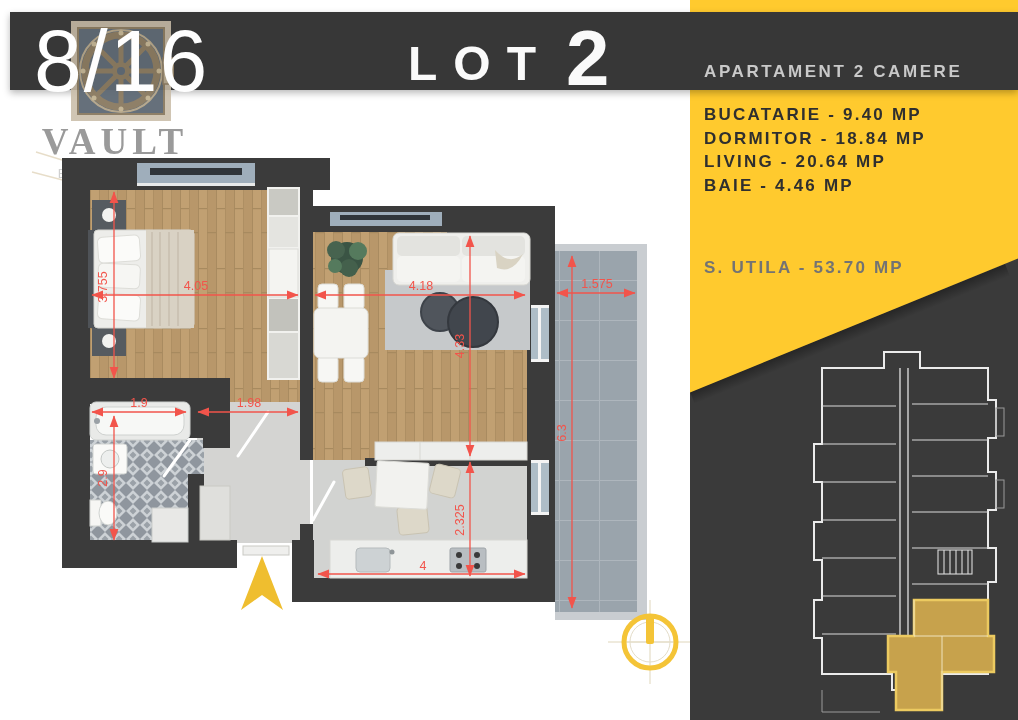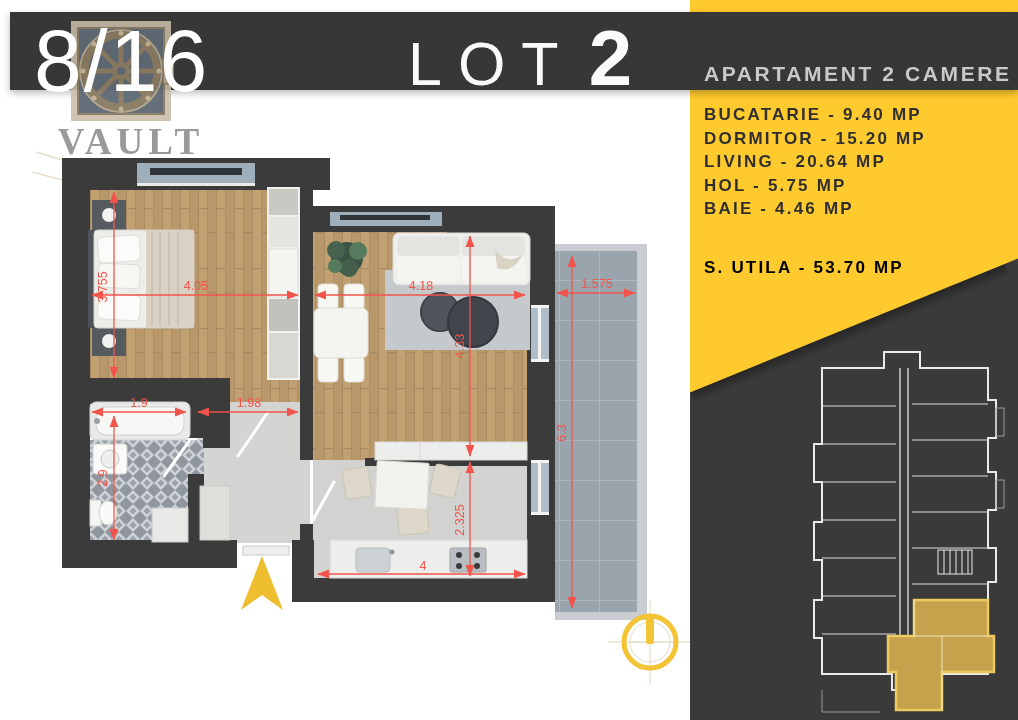--- a/index.html
+++ b/index.html
@@ -7,44 +7,44 @@
          font-family:"Liberation Sans",sans-serif;}
   .abs{position:absolute;}
 
   
   .topbar{left:10px;top:12px;width:1008px;height:78px;background:#373737;z-index:5;
           box-shadow:0 3px 7px rgba(0,0,0,.28);}
   .unitnum{left:34px;top:16px;z-index:7;color:#fefefe;font-size:86px;line-height:88px;
            font-weight:400;letter-spacing:2px;transform:scaleY(1.02);}
   .vaultlogo{left:68px;top:16px;z-index:6;opacity:.95;}
   .lotwrap{left:408px;top:12px;height:82px;z-index:6;display:flex;align-items:flex-end;color:#fafafa;}
-  .lotword{font-size:61px;line-height:60px;letter-spacing:16px;font-weight:400;}
+  .lotword{font-size:48px;line-height:60px;letter-spacing:16px;font-weight:700;}
   .lotnum{font-size:78px;line-height:72px;font-weight:700;margin-left:14px;}
-  .subtitle{left:704px;top:62px;z-index:6;color:#c9c9c9;font-size:21px;font-weight:700;
+  .subtitle{left:704px;top:62px;z-index:6;color:#c9c9c9;font-size:17px;font-weight:700;
             letter-spacing:2.6px;white-space:nowrap;}
 
   
-  .brand{left:26px;top:120px;width:210px;text-align:center;z-index:1;}
+  .brand{left:10px;top:120px;width:210px;text-align:center;z-index:1;}
   .brandname{font-family:"Liberation Serif",serif;font-size:37px;font-weight:700;
              letter-spacing:5px;color:#9a9a9a;}
   .brandtag{font-family:"Liberation Sans",sans-serif;font-size:13px;letter-spacing:11px;
             color:#cfcfcf;margin-top:3px;}
 
   
   .rightbg{left:690px;top:0;width:328px;height:720px;background:#3a3a3a;z-index:1;}
   .diagshadow{left:690px;top:392px;width:340px;height:13px;z-index:3;
               background:linear-gradient(to bottom,rgba(0,0,0,.35),rgba(0,0,0,0));
               transform:rotate(-22.1deg);transform-origin:0 0;}
   .yellowpanel{left:690px;top:0;width:328px;height:470px;background:#FFCA2E;z-index:4;
                clip-path:polygon(0 0,100% 0,100% 55%,0 83.5%);}
   .roomlist{left:704px;top:103px;z-index:5;list-style:none;margin:0;padding:0;
             font-size:17px;font-weight:700;letter-spacing:2.2px;color:#2f2f2f;}
   .roomlist li{line-height:23.5px;white-space:nowrap;}
   .totallist{left:704px;top:256px;z-index:5;list-style:none;margin:0;padding:0;
-             font-size:17px;font-weight:700;letter-spacing:2.2px;color:#000000;}
+             font-size:17px;font-weight:700;letter-spacing:2.2px;color:#737373;}
   .totallist li{line-height:24px;white-space:nowrap;}
 
   .miniplan{left:792px;top:342px;z-index:2;}
   .plan{left:30px;top:140px;z-index:2;}
 
   .dim{font-family:"Liberation Sans",sans-serif;font-size:12.5px;font-weight:500;fill:#F2544B;}
 </style>
 </head>
 <body>
 
@@ -73,23 +73,22 @@
     </g>
     <g>
       <path d="M122,258 H196 V294 H202 V330 H150 V368 H104 V330 H96 V294 H122 Z" fill="#C7A24C" stroke="#ECCA60" stroke-width="2.5"></path>
       <path d="M122,294 H196 M150,294 V368 M122,258 V294" stroke="#EFE3BD" stroke-width="1" fill="none"></path>
     </g>
   </svg>
 
   <div class="abs yellowpanel"></div>
   <ul class="abs roomlist">
     <li>BUCATARIE - 9.40 MP</li>
-    <li>DORMITOR - 15.20 MP</li>
+    <li>DORMITOR - 18.84 MP</li>
     <li>LIVING - 20.64 MP</li>
-    <li>HOL - 5.75 MP</li>
     <li>BAIE - 4.46 MP</li>
   </ul>
   <ul class="abs totallist">
     <li>S. UTILA - 53.70 MP</li>
   </ul>
 
   <div class="abs topbar"></div>
 
   <svg class="abs vaultlogo" width="106" height="110" viewBox="0 0 106 106">
     <rect x="3" y="3" width="100" height="100" fill="#C9BCA7" opacity="0.92"></rect>

